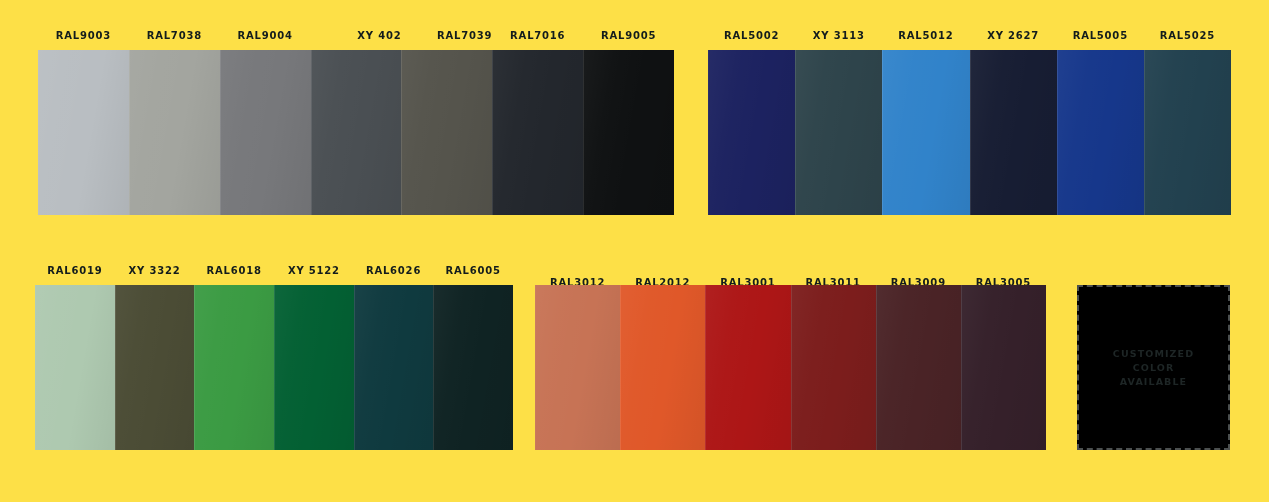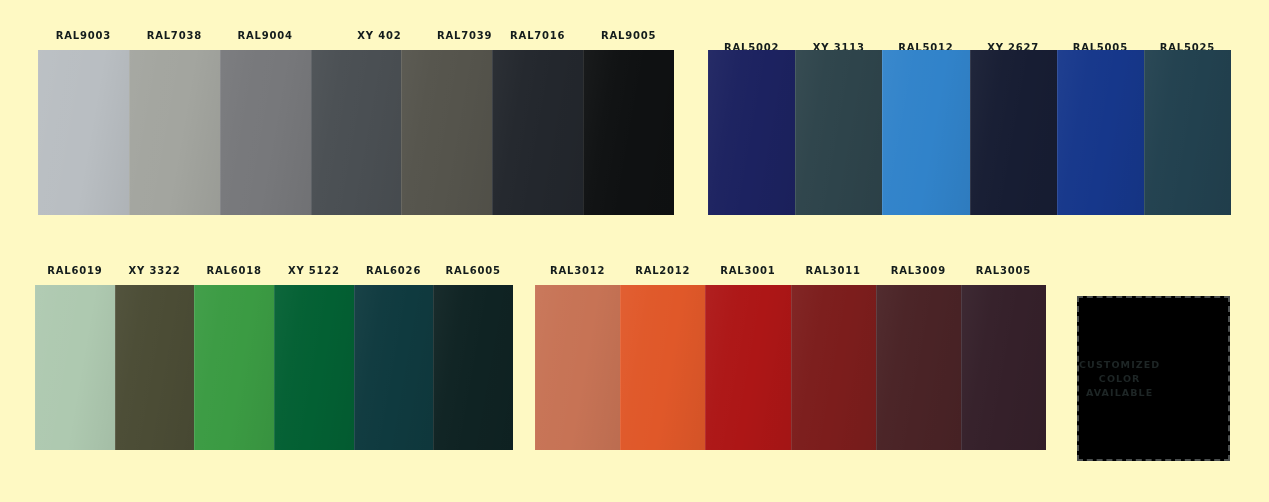--- a/index.html
+++ b/index.html
@@ -11,21 +11,21 @@
   body {
     width: 1269px;
     height: 502px;
     position: relative;
     overflow: hidden;
     font-family: "DejaVu Sans", sans-serif;
   }
   .stage {
     position: absolute;
     inset: 0;
-    background: #fef9c3;
+    background: #fde047;
   }
 
   
   .group {
     position: absolute;
   }
   .labels {
     position: absolute;
     left: 0;
     width: 100%;
@@ -78,43 +78,43 @@
     pointer-events: none;
   }
   .swatch:first-child::before { background: rgba(255,255,255,0.03); }
 
   
   #group-greys   { left: 38px;  top: 30px;  width: 636px; }
   #group-greys   .labels   { top: 0px; }
   #group-greys   .swatches { top: 20px; height: 165px; }
 
   #group-blues   { left: 708px; top: 30px;  width: 523px; }
-  #group-blues   .labels   { top: 12px; }
+  #group-blues   .labels   { top: 0px; }
   #group-blues   .swatches { top: 20px; height: 165px; }
 
   #group-greens  { left: 35px;  top: 265px; width: 478px; }
   #group-greens  .labels   { top: 0px; }
   #group-greens  .swatches { top: 20px; height: 165px; }
 
   #group-reds    { left: 535px; top: 265px; width: 511px; }
-  #group-reds    .labels   { top: 0px; }
+  #group-reds    .labels   { top: 12px; }
   #group-reds    .swatches { top: 20px; height: 165px; }
 
   
   #custom-box {
     position: absolute;
     left: 1077px;
-    top: 296px;
+    top: 285px;
     width: 153px;
     height: 165px;
     border: 2px dashed #4b4f4f;
     box-sizing: border-box;
     display: flex;
     align-items: center;
-    justify-content: flex-start;
+    justify-content: center;
     background: #000000;
   }
   #custom-box .custom-text {
     text-align: center;
     font-family: "DejaVu Sans", sans-serif;
     font-size: 9.5px;
     font-weight: 700;
     letter-spacing: 1.1px;
     line-height: 14px;
     color: #1e2626;

